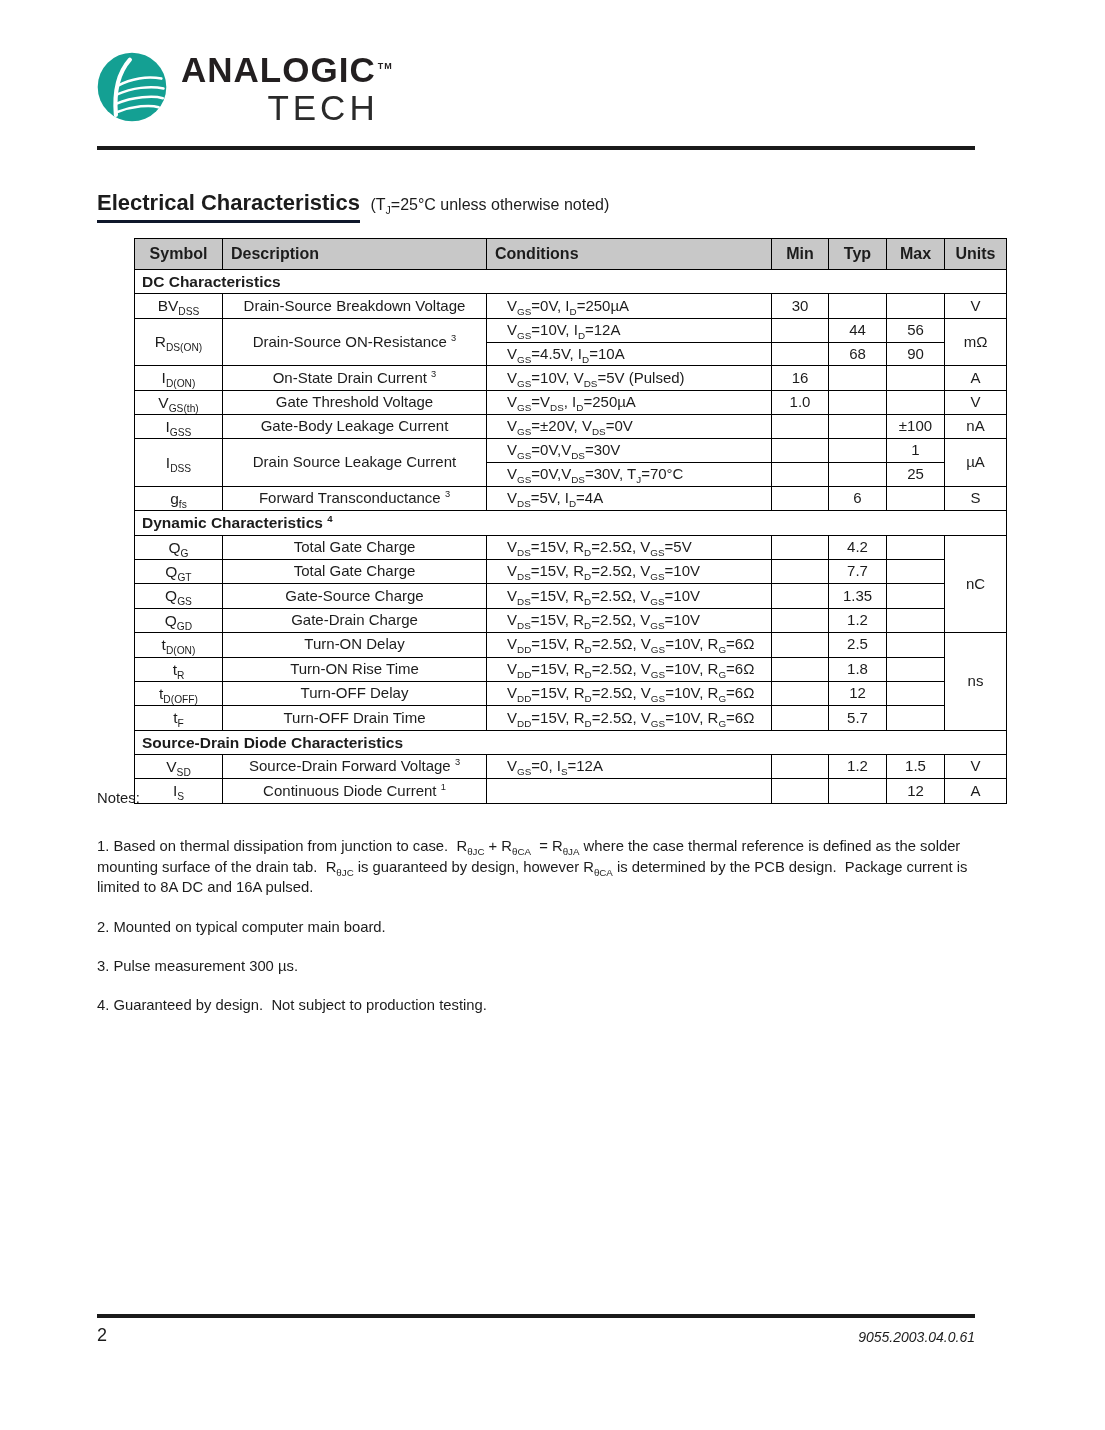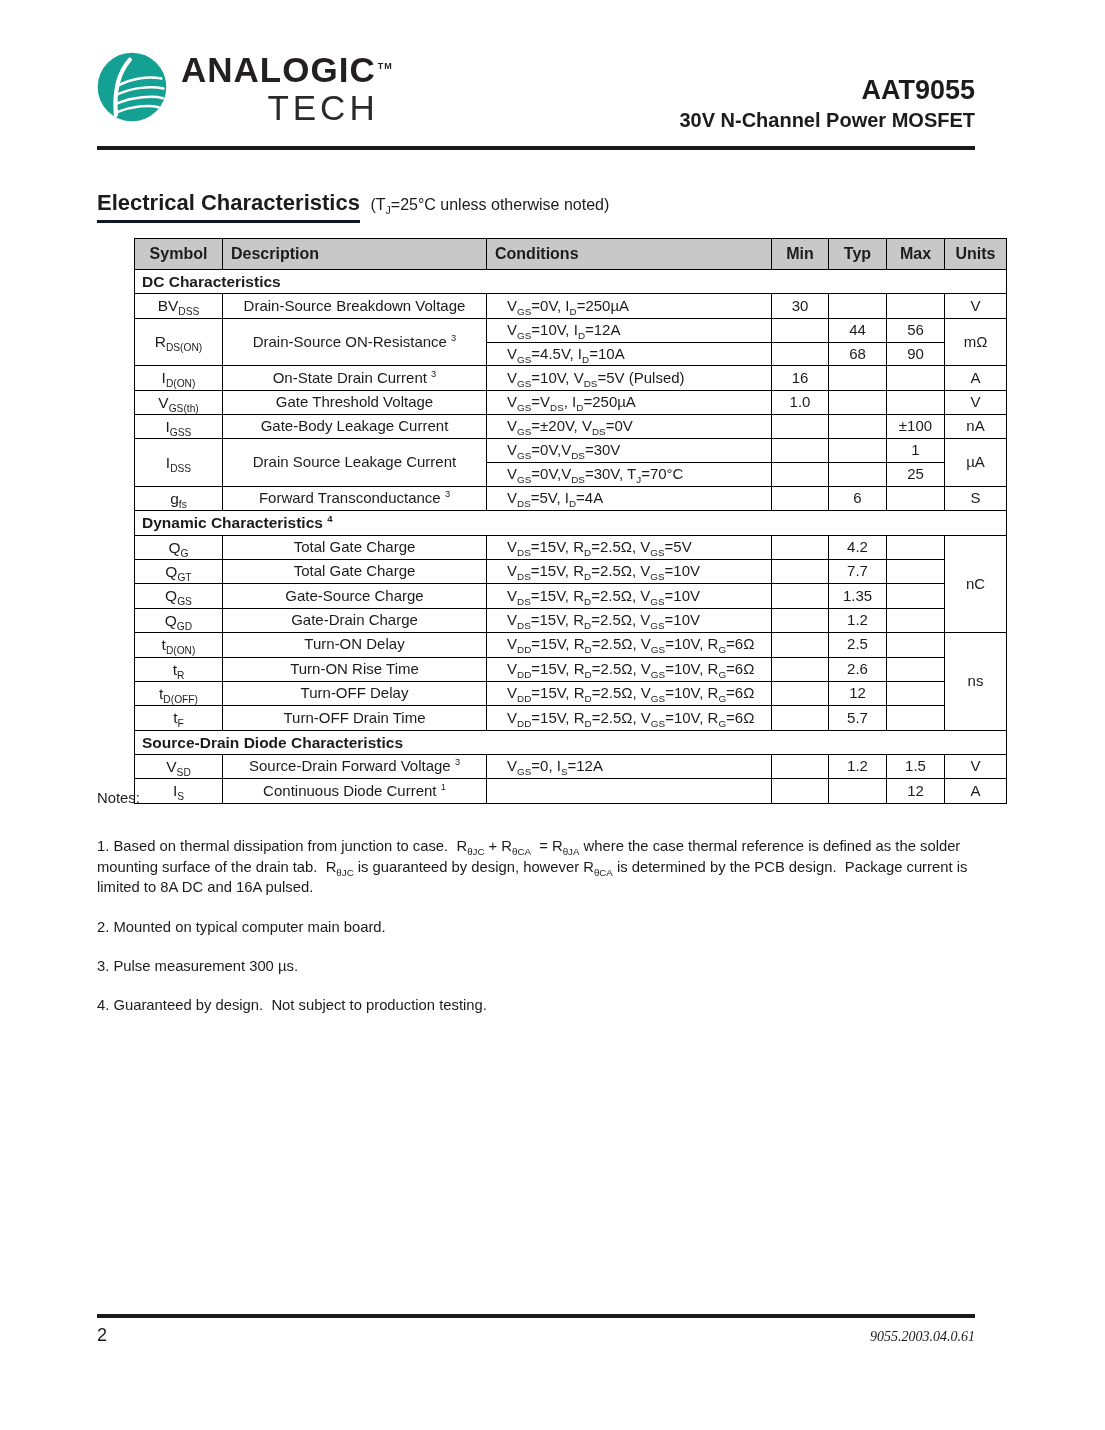--- a/index.html
+++ b/index.html
@@ -39,21 +39,21 @@
   td.col-3, td.col-4, td.col-5, td.col-6 { text-align:center; }
   sub { font-size:0.66em; line-height:0; }
   sup { font-size:0.62em; line-height:0; }
   
   .notes { position:absolute; left:97px; top:788px; width:878px; font-size:14.8px; line-height:1.38; }
   .notes p { margin:0 0 19px 0; white-space:pre-wrap; }
   .notes .notes-label { margin-bottom:28px; }
   
   .footer-rule { position:absolute; left:97px; top:1314px; width:878px; height:3.5px; background:#1a1a1a; }
   .footer-page { position:absolute; left:97px; top:1325px; font-size:18px; }
-  .footer-doc { position:absolute; right:130px; top:1329px; font-family:Liberation Serif, serif; font-style:italic; font-size:14px; }
+  .footer-doc { position:absolute; right:130px; top:1329px; font-family:Liberation Sans, sans-serif; font-style:italic; font-size:14px; }
 </style>
 </head>
 <body>
 
 <div class="page">
 
   <div class="logo-row">
     <svg class="logo-mark" viewBox="0 0 100 100">
       <circle cx="50" cy="50" r="49" fill="#14a093"></circle>
       <g fill="none" stroke="#ffffff" stroke-linecap="round">
@@ -63,24 +63,20 @@
         <path d="M27 74 C52 64 80 62 94 66" stroke-width="3.6"></path>
         <path d="M28 86 C52 77 76 75 88 79" stroke-width="3.6"></path>
       </g>
     </svg>
     <div class="logo-text">
       <div class="logo-line1"><span>ANALOGIC</span><span class="logo-tm">TM</span></div>
       <div class="logo-line2">TECH</div>
     </div>
   </div>
 
-  <div class="title-block">
-    <div class="part-number">AAT9055</div>
-    <div class="part-subtitle">30V N-Channel Power MOSFET</div>
-  </div>
 
   <div class="header-rule"></div>
 
   <div class="section-heading">
     <span class="sh-main">Electrical Characteristics</span>
     <span class="sh-sub">(T<sub>J</sub>=25°C unless otherwise noted)</span>
   </div>
 
   <div class="table-wrap">
     <table>
@@ -226,21 +222,21 @@
             <td class="col-3"></td>
             <td class="col-4">2.5</td>
             <td class="col-5"></td>
             <td class="col-6" rowspan="4">ns</td>
           </tr>
           <tr>
             <td class="col-0">t<sub>R</sub></td>
             <td class="col-1">Turn-ON Rise Time</td>
             <td class="col-2">V<sub>DD</sub>=15V, R<sub>D</sub>=2.5Ω, V<sub>GS</sub>=10V, R<sub>G</sub>=6Ω</td>
             <td class="col-3"></td>
-            <td class="col-4">2.6</td>
+            <td class="col-4">1.8</td>
             <td class="col-5"></td>
           </tr>
           <tr>
             <td class="col-0">t<sub>D(OFF)</sub></td>
             <td class="col-1">Turn-OFF Delay</td>
             <td class="col-2">V<sub>DD</sub>=15V, R<sub>D</sub>=2.5Ω, V<sub>GS</sub>=10V, R<sub>G</sub>=6Ω</td>
             <td class="col-3"></td>
             <td class="col-4">12</td>
             <td class="col-5"></td>
           </tr>

